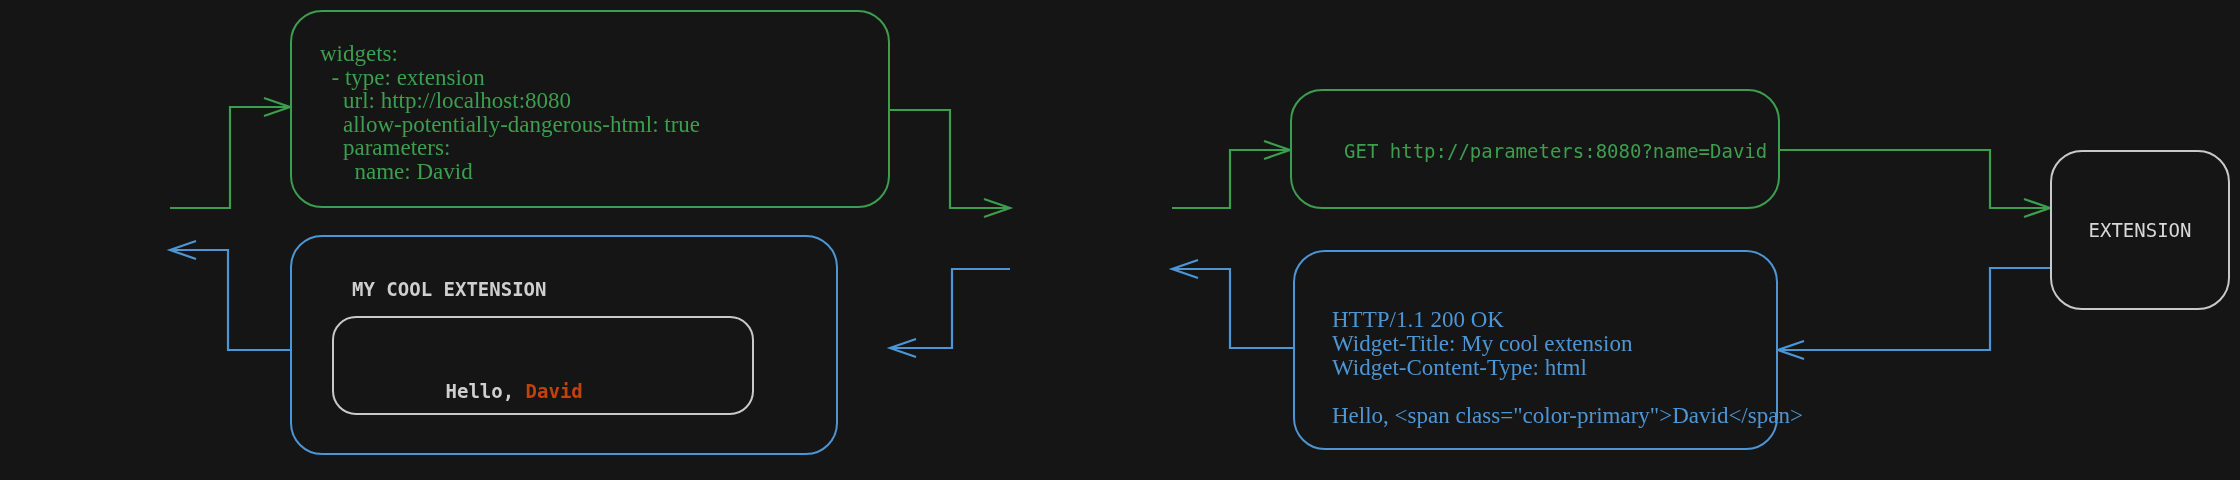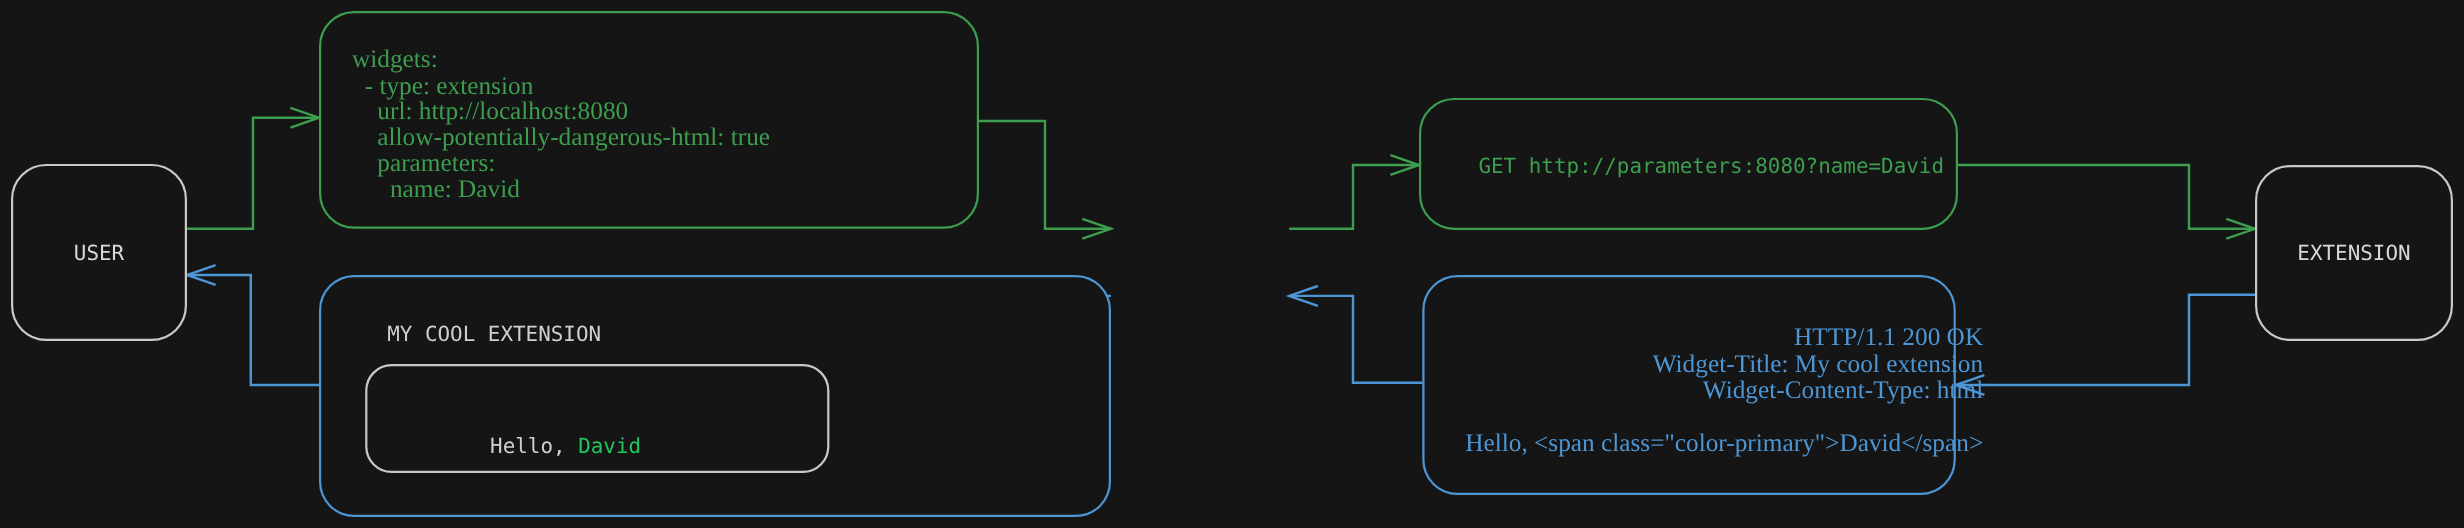--- a/index.html
+++ b/index.html
@@ -67,21 +67,21 @@
   .code.lh-yaml { line-height: 23.5px; }
   .code.lh-http { line-height: 24px; }
   .single-line {
     position: absolute;
     font-size: 19px;
     line-height: 24px;
     white-space: pre;
   }
   .widget-title { color: #cfcfcf; }
   .greeting { color: #cfcfcf; }
-  .greeting .name { color: #22c55e; }
+  .greeting .name { color: #c2410c; }
 </style>
 </head>
 <body>
 
 <div class="canvas">
 
   <svg class="arrows" viewBox="0 0 2240 480">
 
     <g>
       <polyline class="arrow green" points="170,208 230,208 230,107 290,107"></polyline>
@@ -111,51 +111,48 @@
     <g>
       <polyline class="arrow blue" points="1010,269 952,269 952,348 890,348"></polyline>
       <path class="arrow blue" d="M916,339 L890,348 L916,357"></path>
     </g>
     <g>
       <polyline class="arrow blue" points="290,350 228,350 228,250 170,250"></polyline>
       <path class="arrow blue" d="M196,241 L170,250 L196,259"></path>
     </g>
   </svg>
 
-  <div class="node" style="left:10px; top:149px; width:160px; height:161px;">
-    <span>USER</span>
-  </div>
 
 
   <div class="node" style="left:2050px; top:150px; width:180px; height:160px;">
     <span>EXTENSION</span>
   </div>
 
   <div class="msgbox green" style="left:290px; top:10px; width:600px; height:198px;">
     <pre class="code lh-yaml" style="left:28px; top:30px;">widgets:
   - type: extension
     url: http://localhost:8080
     allow-potentially-dangerous-html: true
     parameters:
       name: David</pre>
   </div>
 
   <div class="msgbox green" style="left:1290px; top:89px; width:490px; height:120px;">
     <div class="single-line" style="left:52px; top:48px;">GET http://parameters:8080?name=David</div>
   </div>
 
   <div class="msgbox blue" style="left:1293px; top:250px; width:485px; height:200px;">
-    <pre class="code lh-http" style="left:37px; top:43px;text-align:right;">HTTP/1.1 200 OK
+    <pre class="code lh-http" style="left:37px; top:56px;">HTTP/1.1 200 OK
 Widget-Title: My cool extension
 Widget-Content-Type: html
 
 Hello, &lt;span class="color-primary"&gt;David&lt;/span&gt;</pre>
   </div>
 
-  <div class="msgbox blue" style="left:290px; top:250px; width:720px; height:220px;">
+  <div class="msgbox blue" style="left:290px; top:235px; width:548px; height:220px;font-weight:bold;">
     <div class="single-line widget-title" style="left:60px; top:40px;">MY COOL EXTENSION</div>
     <div class="msgbox inner-gray" style="left:40px; top:79px; width:422px; height:99px;">
       <div class="single-line greeting" style="left:20px; top:37px;">
         <span>Hello, </span><span class="name">David</span>
       </div>
     </div>
   </div>
 
 </div>
 

